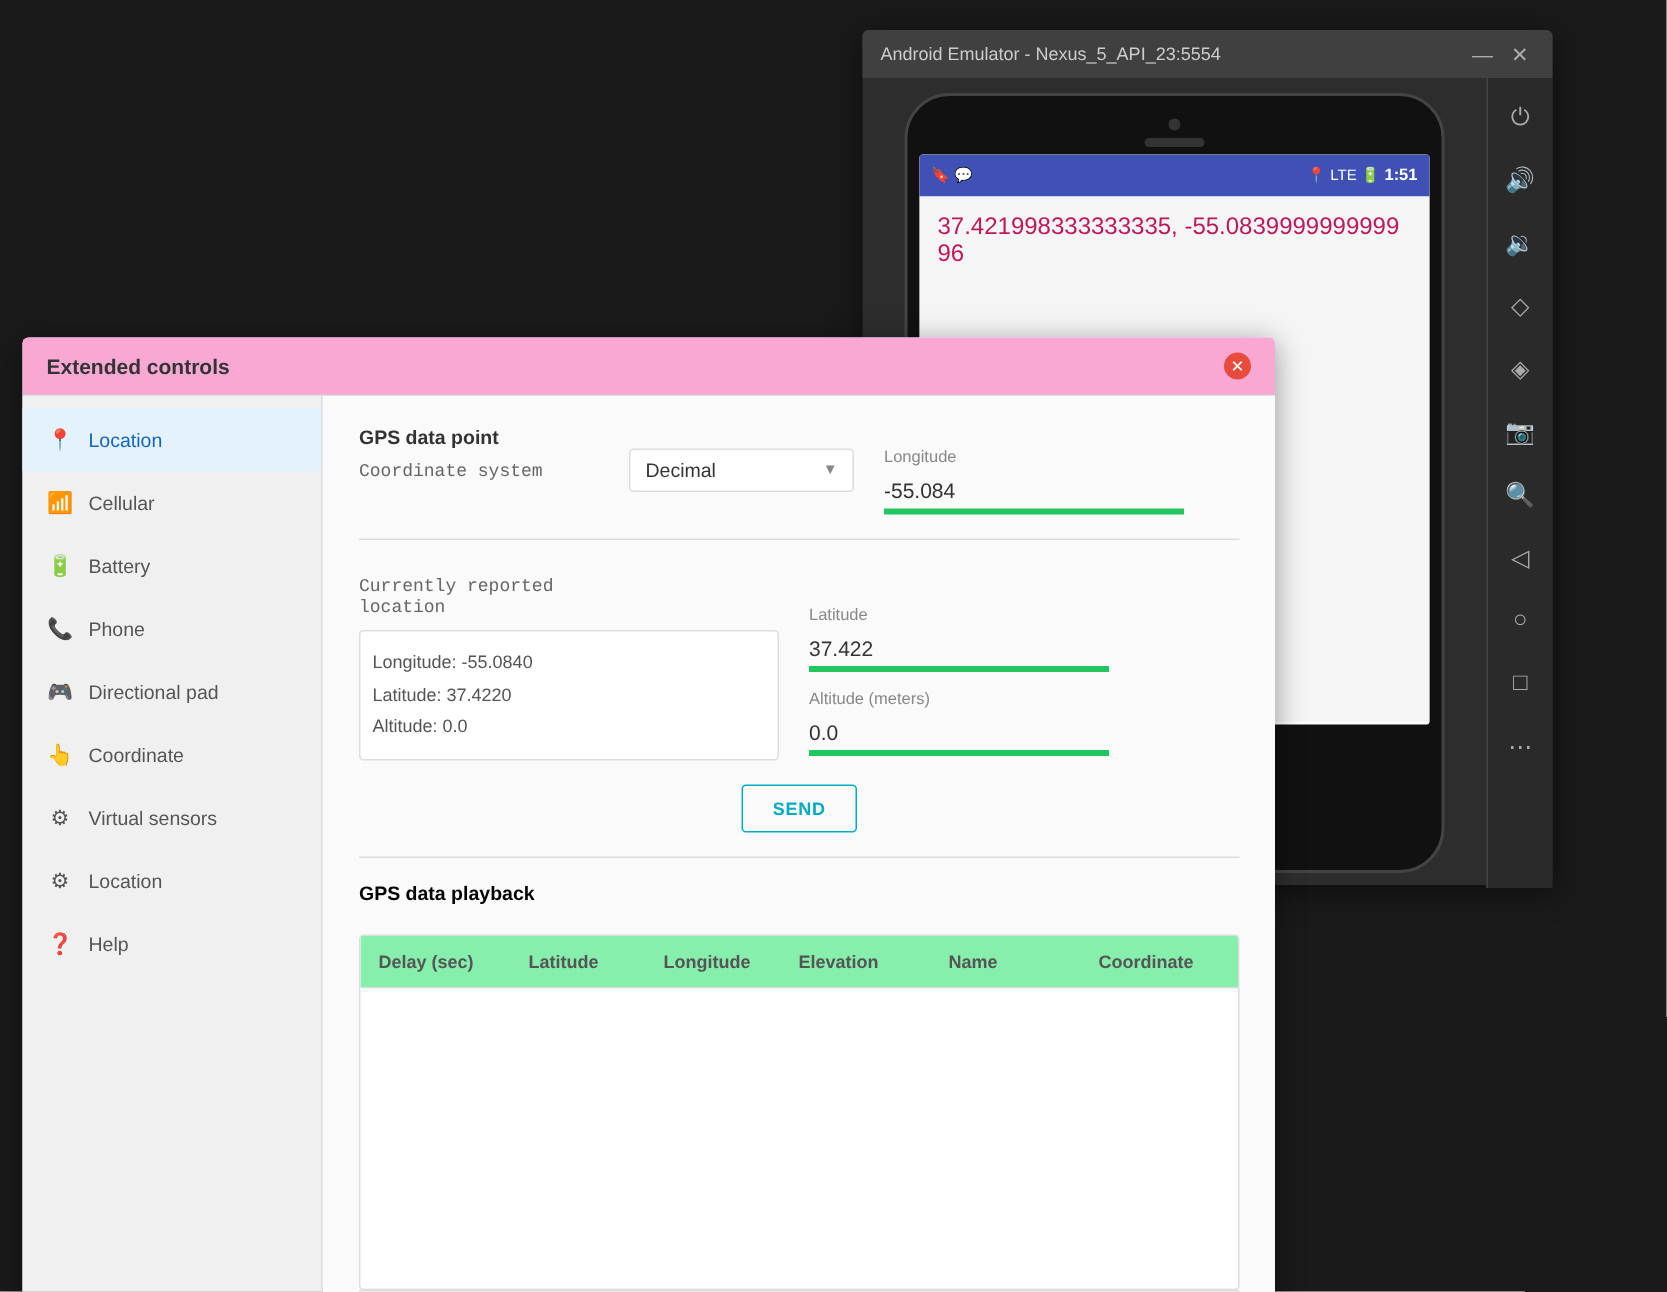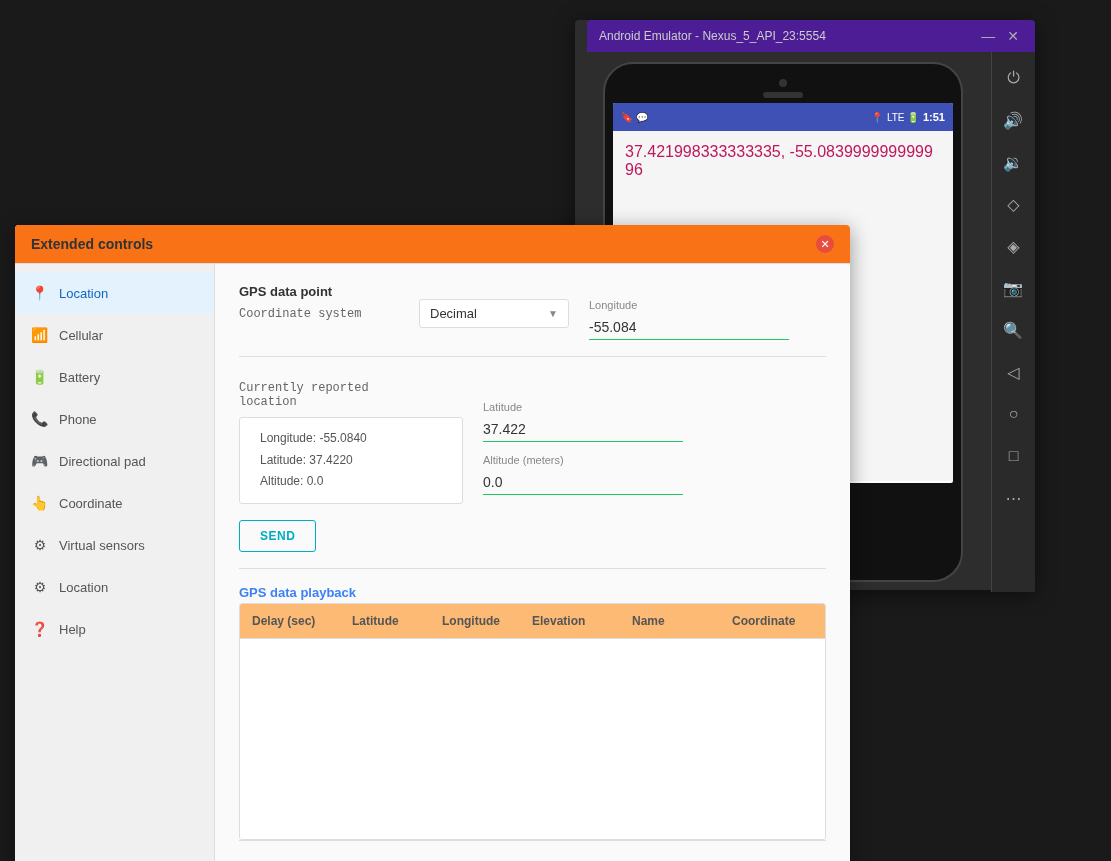--- a/index.html
+++ b/index.html
@@ -17,27 +17,26 @@
       position: absolute;
       top: 20px;
       left: 575px;
       width: 460px;
       height: 570px;
       background: #2d2d2d;
       border-radius: 4px;
       box-shadow: 0 4px 20px rgba(0,0,0,0.5);
     }
     .emulator-titlebar {
-      background: #4c1d95;
+      background: #404040;
       padding: 8px 12px;
       display: flex;
       align-items: center;
       justify-content: space-between;
       border-radius: 4px 4px 0 0;
-      margin-left: 12px;
     }
     .emulator-title {
       color: #ccc;
       font-size: 12px;
     }
     .emulator-controls {
       display: flex;
       gap: 4px;
     }
     .emulator-btn {
@@ -172,21 +171,21 @@
       position: absolute;
       top: 225px;
       left: 15px;
       width: 835px;
       background: #f5f5f5;
       border-radius: 4px;
       box-shadow: 0 4px 20px rgba(0,0,0,0.4);
       z-index: 10;
     }
     .ext-titlebar {
-      background: #f97316;
+      background: #f9a8d4;
       padding: 10px 16px;
       display: flex;
       align-items: center;
       justify-content: space-between;
       border-radius: 4px 4px 0 0;
       border-bottom: 1px solid #ddd;
     }
     .ext-title {
       font-size: 14px;
       font-weight: 600;
@@ -283,22 +282,22 @@
     }
     .divider {
       height: 1px;
       background: #ddd;
       margin: 8px 0 16px;
     }
     .reported-location-box {
       border: 1px solid #ddd;
       background: #fff;
       border-radius: 3px;
-      padding: 10px 20px;
-      width: 224px;
+      padding: 10px 8px;
+      width: 280px;
     }
     .reported-location-text {
       font-size: 12px;
       color: #555;
       line-height: 1.8;
     }
     .right-fields {
       display: flex;
       flex-direction: column;
       gap: 12px;
@@ -308,62 +307,62 @@
       display: flex;
       flex-direction: column;
     }
     .field-label {
       font-size: 11px;
       color: #888;
       margin-bottom: 4px;
     }
     .field-input {
       border: none;
-      border-bottom: 1px solid #22c55e;
+      border-bottom: 4px solid #22c55e;
       background: transparent;
       font-size: 14px;
       color: #333;
       padding: 4px 0;
       outline: none;
       width: 200px;
     }
     .send-btn {
       background: transparent;
       border: 1px solid #00acc1;
       color: #00acc1;
       padding: 8px 20px;
       font-size: 12px;
       font-weight: 600;
       cursor: pointer;
       border-radius: 3px;
       letter-spacing: 0.5px;
     }
     .send-row {
       display: flex;
-      justify-content: flex-start;
+      justify-content: center;
       margin-bottom: 16px;
     }
 
     
     .playback-title {
       font-size: 13px;
       font-weight: 600;
-      color: #3b82f6;
-      margin-bottom: 3px;
+      color: #000000;
+      margin-bottom: 20px;
     }
     .playback-table {
       border: 1px solid #ddd;
       border-radius: 3px;
       overflow: hidden;
       background: #fff;
     }
     .table-header {
       display: grid;
       grid-template-columns: 100px 90px 90px 100px 100px 1fr;
-      background: #fdba74;
+      background: #86efac;
       border-bottom: 1px solid #ddd;
       padding: 10px 12px;
     }
     .table-col {
       font-size: 12px;
       color: #555;
       font-weight: 600;
     }
     .table-body {
       height: 200px;

